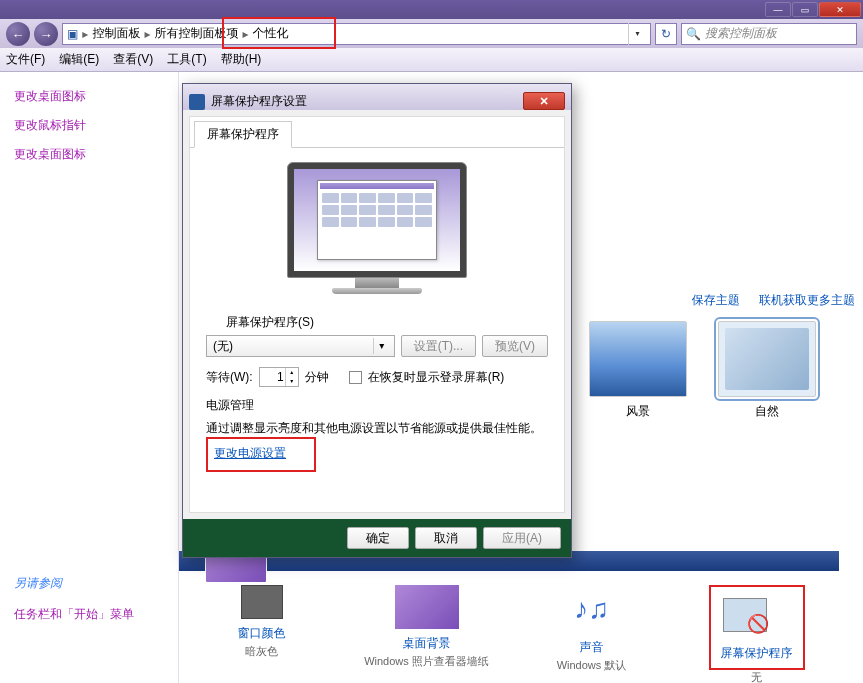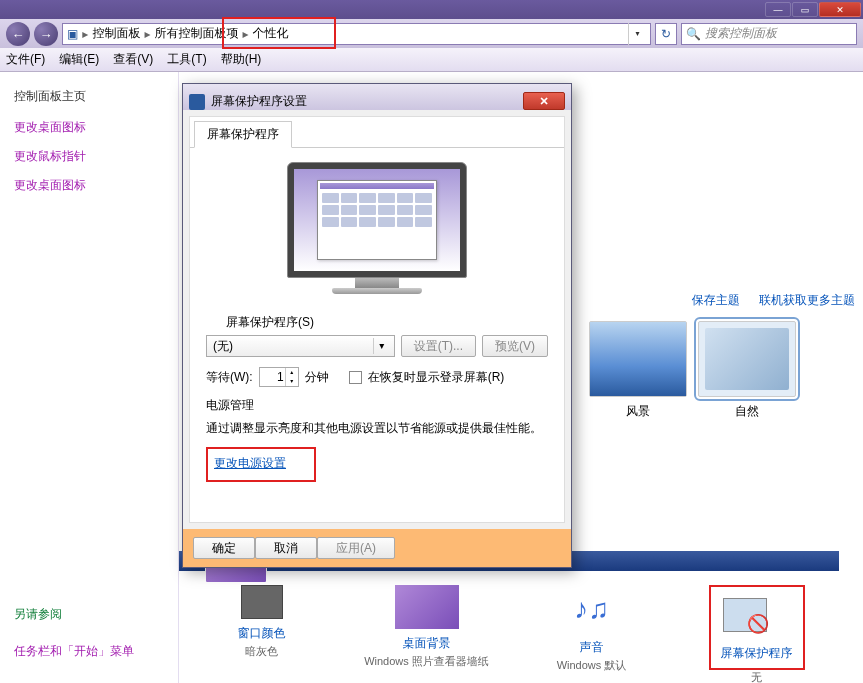--- a/index.html
+++ b/index.html
@@ -19,27 +19,27 @@
 .search-field .sicon { margin-right: 4px; color: #888; font-style: normal; }
 
 .menubar { height: 24px; background: linear-gradient(to bottom, #f5f2fa, #e3ddf0); border-bottom: 1px solid #b8afc8; display: flex; align-items: center; padding: 0 6px; font-size: 12px; gap: 14px; }
 .menubar span { cursor: default; }
 
 .main { display: flex; height: 613px; }
 .sidebar { width: 179px; border-right: 1px solid #e3ddf0; padding: 16px 14px; font-size: 12px; }
 .sidebar .home { color: #333; margin-bottom: 14px; }
 .sidebar a { color: #a21caf; text-decoration: none; display: block; margin-bottom: 12px; }
 .sidebar .spacer { height: 400px; }
-.sidebar .seealso { color: #15803d; margin-bottom: 20px; }
+.sidebar .seealso { color: #3b82f6; margin-bottom: 14px; font-style: italic; }
 
 .content { flex: 1; padding: 20px 24px; position: relative; }
 .top-links { text-align: right; font-size: 12px; margin-top: 200px; margin-bottom: 12px; }
 .top-links a { color: #0654ba; text-decoration: none; margin-left: 16px; }
 
-.themes { display: flex; gap: 11px; margin-bottom: 2px; }
+.themes { display: flex; gap: 31px; margin-bottom: 2px; }
 .theme-item { display: flex; flex-direction: column; align-items: center; font-size: 12px; }
 .theme-thumb { width: 98px; height: 76px; border: 1px solid #ccc; margin-bottom: 6px; background: linear-gradient(135deg, #7fd4a8 0%, #6ab890 50%, #5a9e78 100%); position: relative; border-radius: 2px; }
 .theme-thumb.scenery::before { content: ""; position: absolute; inset: 0; background: linear-gradient(to bottom, #b8d4f0 0%, #5a8ed4 60%, #2a5a9e 100%); }
 .theme-thumb.nature::before { content: ""; position: absolute; inset: 0; background: radial-gradient(circle at 40% 40%, #f0e868 0%, #a8c840 40%, #4a8a2a 100%); }
 .theme-thumb.selected { outline: 2px solid #7aa3d4; outline-offset: 2px; background: rgba(200,220,240,0.5); }
 .theme-thumb.selected::before { content: ""; position: absolute; inset: 6px; background: linear-gradient(135deg, #d0e0f0, #90b0d0); border-radius: 2px; }
 
 .theme-bar { height: 20px; background: linear-gradient(to bottom, #3a5a9e, #1a3a7e); margin-top: 60px; position: relative; }
 .theme-bar::before { content:""; position:absolute; left: 26px; top: -14px; width: 60px; height: 44px; background: linear-gradient(135deg, #b088d8, #7a4eb8); border: 1px solid #fff; border-radius: 2px; }
 
@@ -75,25 +75,25 @@
 
 .fld-label { margin-bottom: 4px; margin-left: 20px; }
 .fld-row { display: flex; gap: 6px; margin-bottom: 10px; align-items: center; }
 .combo { flex: 1; height: 22px; border: 1px solid #aaa; background: linear-gradient(to bottom, #fff, #eee); display: flex; align-items: center; padding: 0 6px; font-size: 12px; position: relative; }
 .combo::after { content: "▾"; position: absolute; right: 4px; top: 2px; width: 16px; height: 16px; text-align: center; border-left: 1px solid #ccc; font-size: 10px; line-height: 16px; }
 .btn { height: 22px; padding: 0 12px; border: 1px solid #aaa; background: linear-gradient(to bottom, #fdfdfd, #e8e8e8); font-size: 12px; color: #888; border-radius: 2px; }
 .spin { width: 40px; height: 20px; border: 1px solid #aaa; text-align: right; padding: 0 14px 0 4px; position: relative; background: #fff; font-size: 12px; line-height: 18px; }
 .spin::after { content: "▴\A▾"; white-space: pre; position: absolute; right: 0; top: 0; width: 12px; height: 18px; font-size: 6px; line-height: 9px; text-align: center; border-left: 1px solid #ccc; }
 .chk { width: 13px; height: 13px; border: 1px solid #888; background: #fff; }
 .section-title { margin: 6px 0 6px 0; }
-.power-desc { margin-bottom: 10px; }
+.power-desc { }
 .power-link-box { display: inline-block; border: 2px solid #e02020; padding: 6px 28px 8px 6px; }
 .power-link-box a { color: #0654ba; text-decoration: underline; font-size: 12px; }
 
-.dlg-buttons { display: flex; justify-content: flex-start; padding: 8px 10px; background: #fdba74; }
+.dlg-buttons { display: flex; justify-content: flex-end; gap: 6px; padding: 8px 10px; background: #14532d; }
 .dlg-buttons .btn { color: #000; padding: 0 18px; }
 
 .red-box-addr { position: absolute; left: 222px; top: 17px; width: 114px; height: 32px; border: 2px solid #e02020; pointer-events: none; }
 .content-inner { position: absolute; right: 8px; top: 20px; left: 410px; }
 </style>
 </head>
 <body>
 
 <div class="titlebar">
   <div class="sys-btn">—</div>
@@ -126,21 +126,20 @@
 <div class="menubar">
   <span>文件(F)</span>
   <span>编辑(E)</span>
   <span>查看(V)</span>
   <span>工具(T)</span>
   <span>帮助(H)</span>
 </div>
 
 <div class="main">
   <div class="sidebar">
-    <div class="home">控制面板主页</div>
     <a>更改桌面图标</a>
     <a>更改鼠标指针</a>
     <a>更改桌面图标</a>
     <div class="spacer"></div>
     <div class="seealso">另请参阅</div>
     <a>任务栏和「开始」菜单</a>
 
   </div>
 
   <div class="content">

